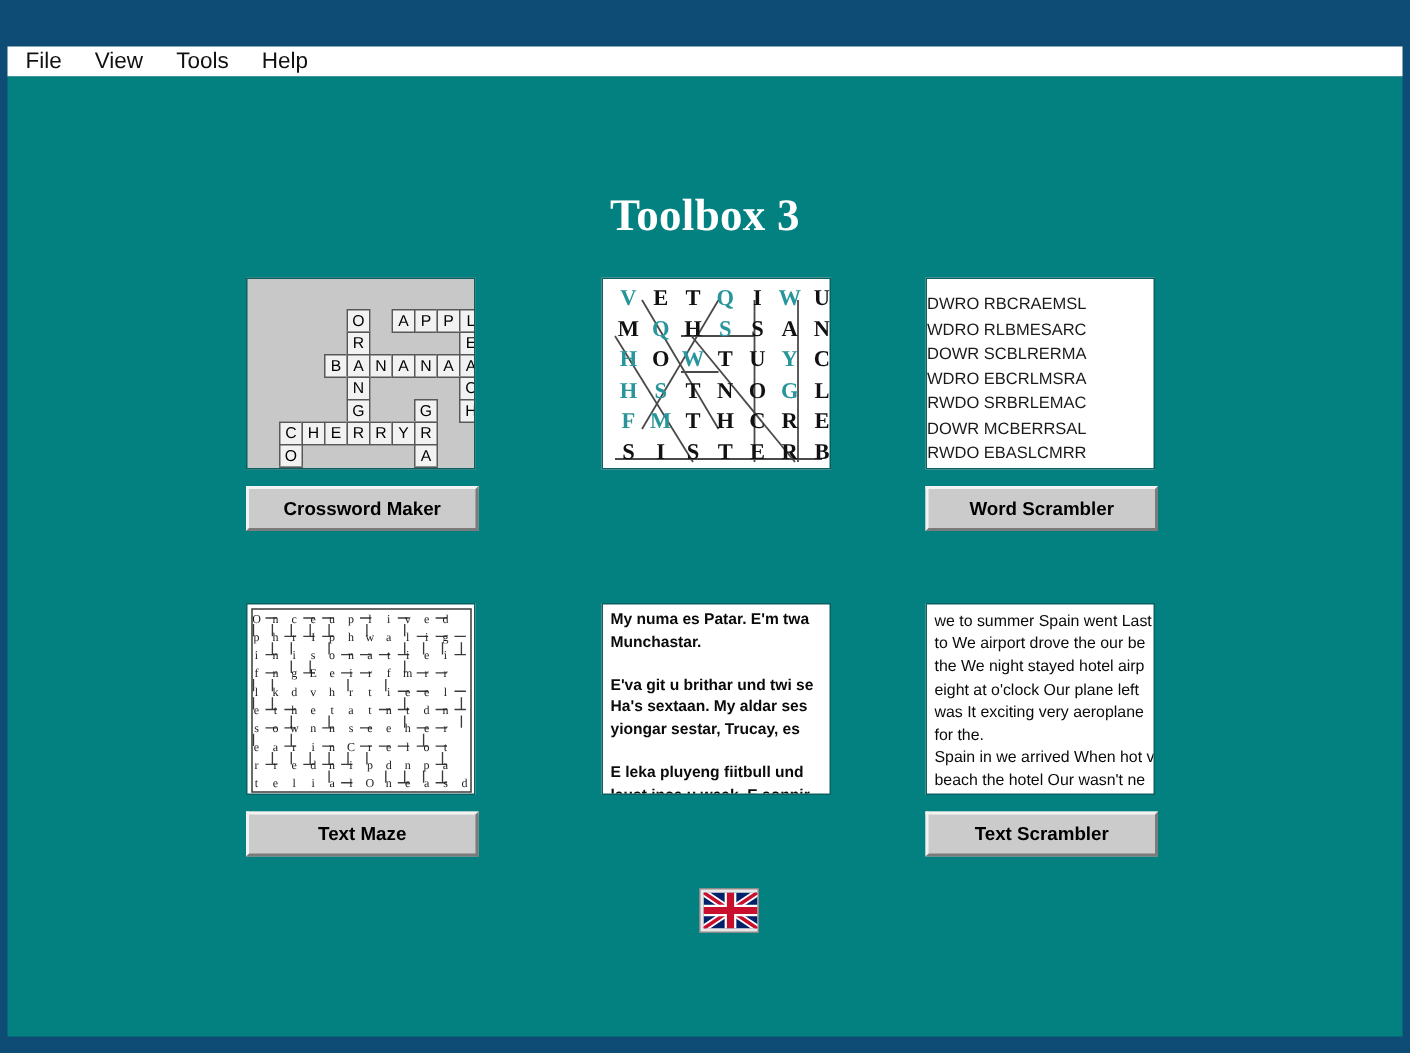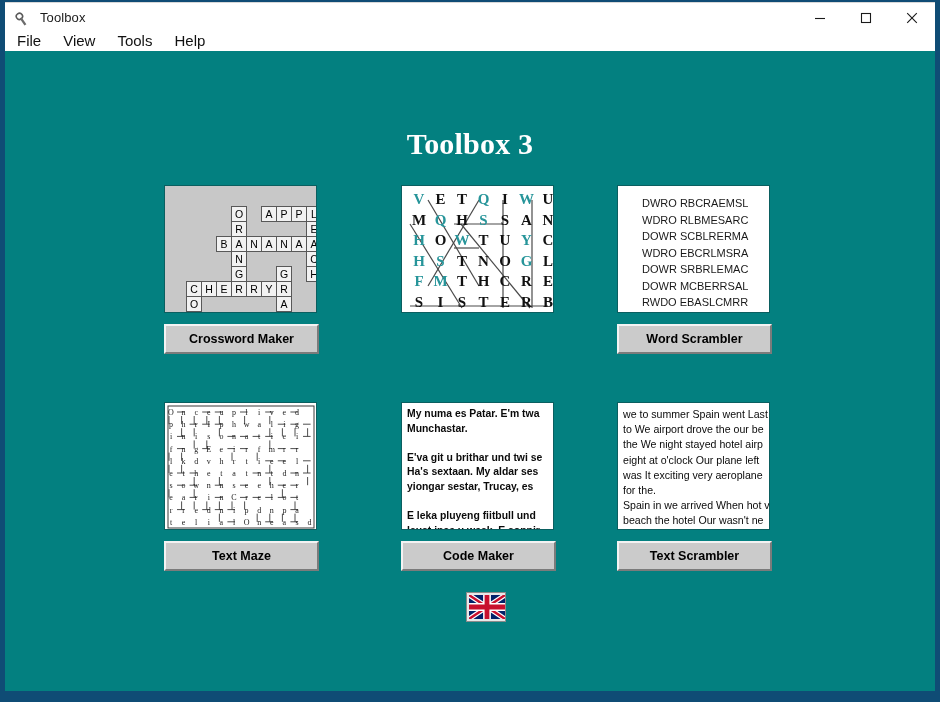--- a/index.html
+++ b/index.html
@@ -165,21 +165,21 @@
   
   .scr-line {
     font-family: "Liberation Sans", sans-serif;
     font-size: 11px;
     color: #1a1a1a;
     line-height: 16.5px;
     white-space: nowrap;
   }
   .scr-box {
     position: absolute;
-    left: 24px; top: 9px;
+    left: 0; top: 9px; text-align: right;
   }
   
   .maze-svg { position: absolute; left: 0; top: 0; }
   .maze-ch {
     font-family: "Liberation Serif", serif;
     font-size: 8px;
     fill: #1a1a1a;
   }
   
   .text-block {
@@ -208,49 +208,20 @@
     box-sizing: border-box;
     cursor: default;
   }
   #flag-btn svg { display: block; }
 </style>
 </head>
 <body>
 
 <div id="app-window">
 
-  <div id="titlebar">
-    <div id="title-icon">
-      <svg width="18" height="18" viewBox="0 0 18 18">
-        <g transform="rotate(-35 9 9)">
-          <circle cx="6.2" cy="5.0" r="3.1" fill="none" stroke="#5a5a5a" stroke-width="1.6"></circle>
-          <rect x="5.1" y="7.0" width="2.3" height="8.4" fill="#6b6b6b"></rect>
-        </g>
-      </svg>
-    </div>
-    <div id="title-text">Toolbox</div>
-    <div class="win-btns">
-      <div class="win-btn">
-        <svg width="12" height="12" viewBox="0 0 12 12">
-            <line x1="1" y1="6.5" x2="11" y2="6.5" stroke="#1a1a1a" stroke-width="1.1"></line>
-          </svg>
-      </div>
-      <div class="win-btn">
-        <svg width="12" height="12" viewBox="0 0 12 12">
-            <rect x="1.5" y="1.5" width="9" height="9" fill="none" stroke="#1a1a1a" stroke-width="1.1"></rect>
-          </svg>
-      </div>
-      <div class="win-btn">
-        <svg width="12" height="12" viewBox="0 0 12 12">
-            <line x1="1.2" y1="1.2" x2="10.8" y2="10.8" stroke="#1a1a1a" stroke-width="1.1"></line>
-            <line x1="10.8" y1="1.2" x2="1.2" y2="10.8" stroke="#1a1a1a" stroke-width="1.1"></line>
-          </svg>
-      </div>
-    </div>
-  </div>
 
   <div id="menubar">
     <div class="menu-item">File</div>
     <div class="menu-item">View</div>
     <div class="menu-item">Tools</div>
     <div class="menu-item">Help</div>
   </div>
 
   <div id="client">
 
@@ -356,21 +327,21 @@
       </div>
     </div>
 
     <div class="tool-cell" style="left:612px; top:134px;">
       <div class="preview">
         <div class="scr-box" id="scr-box">
             <div class="scr-line">DWRO RBCRAEMSL</div>
             <div class="scr-line">WDRO RLBMESARC</div>
             <div class="scr-line">DOWR SCBLRERMA</div>
             <div class="scr-line">WDRO EBCRLMSRA</div>
-            <div class="scr-line">DOWR SRBRLEMAC</div>
+            <div class="scr-line">RWDO SRBRLEMAC</div>
             <div class="scr-line">DOWR MCBERRSAL</div>
             <div class="scr-line">RWDO EBASLCMRR</div>
           </div>
       </div>
       <div class="tool-btn">Word Scrambler</div>
     </div>
 
     <div class="tool-cell" style="left:159px; top:351px;">
       <div class="preview">
         <svg class="maze-svg" id="maze-svg" width="153" height="128">
@@ -594,21 +565,20 @@
         <div class="text-block">My numa es Patar. E'm twa
 Munchastar.
 
 E'va git u brithar und twi se
 Ha's sextaan. My aldar ses
 yiongar sestar, Trucay, es
 
 E leka pluyeng fiitbull und
 laust inca u waak. E soppir</div>
       </div>
-      <div class="tool-btn">Code Maker</div>
     </div>
 
     <div class="tool-cell" style="left:612px; top:351px;">
       <div class="preview">
         <div class="text-block plain">we to summer Spain went Last
 to We airport drove the our be
 the We night stayed hotel airp
 eight at o'clock Our plane left
 was It exciting very aeroplane
 for the.

